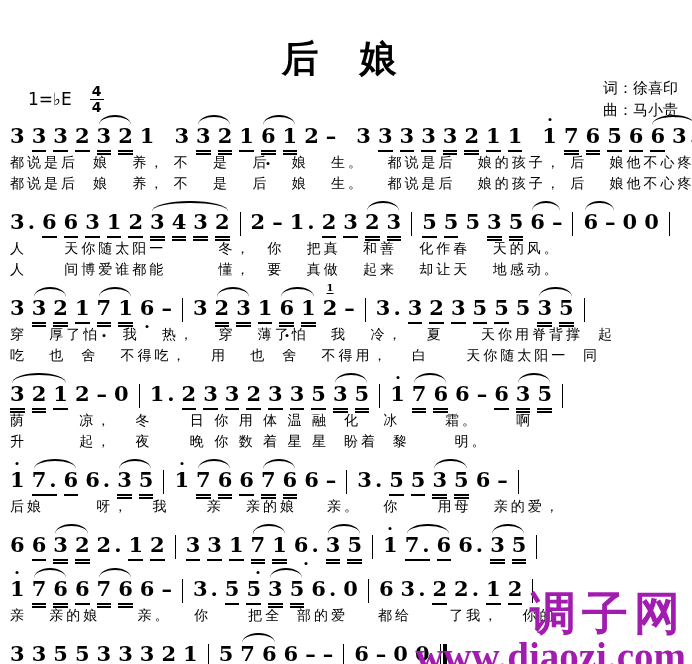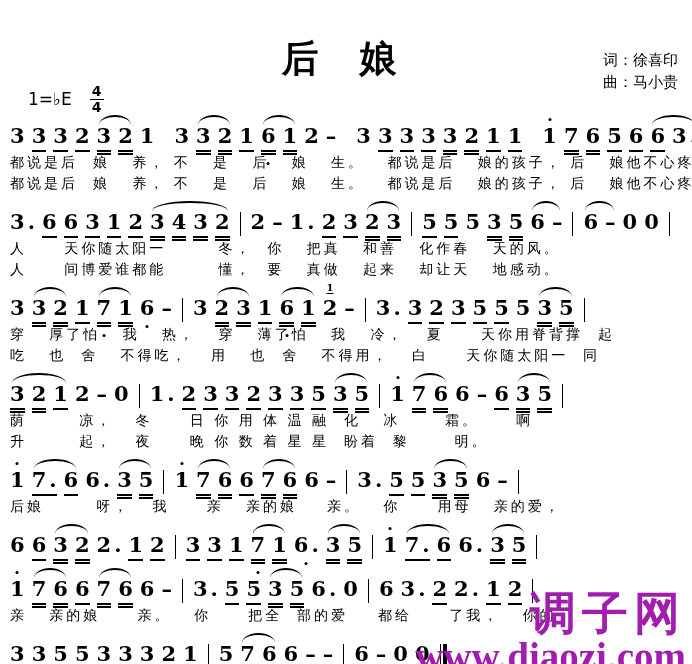--- a/index.html
+++ b/index.html
@@ -2,22 +2,22 @@
 <html><head>
 <meta charset="utf-8">
 <style>
   html,body{margin:0;padding:0;background:#ffffff;}
   .page{position:relative;width:692px;height:664px;background:#fff;color:#000;
         font-family:"DejaVu Serif","Liberation Serif",serif;overflow:hidden;margin-top:28px;}
 
   
   .title{position:absolute;top:6px;left:0;width:100%;text-align:center;margin:0;
          font-size:37px;font-weight:bold;letter-spacing:14px;}
-  .credits{position:absolute;top:22px;right:14px;text-align:left;
-           font-size:15px;line-height:1.45;font-family:Liberation Serif, serif;}
+  .credits{position:absolute;top:51px;right:14px;text-align:left;
+           font-size:15px;line-height:1.45;font-family:Liberation Mono, monospace;}
   .keysig{position:absolute;top:56px;left:28px;font-size:17px;
           font-family:"DejaVu Sans","Liberation Sans",sans-serif;display:flex;align-items:center;gap:18px;}
   .meter{display:inline-flex;flex-direction:column;align-items:center;font-weight:bold;
          font-size:14px;line-height:1.05;}
   .meter-bottom{border-top:1px solid #000;padding:0 2px;}
 
   
   #systems{position:absolute;top:86px;left:10px;right:10px;}
   .system{margin-bottom:6px;}
   .notes-row{display:flex;align-items:baseline;column-gap:7px;padding-top:10px;

